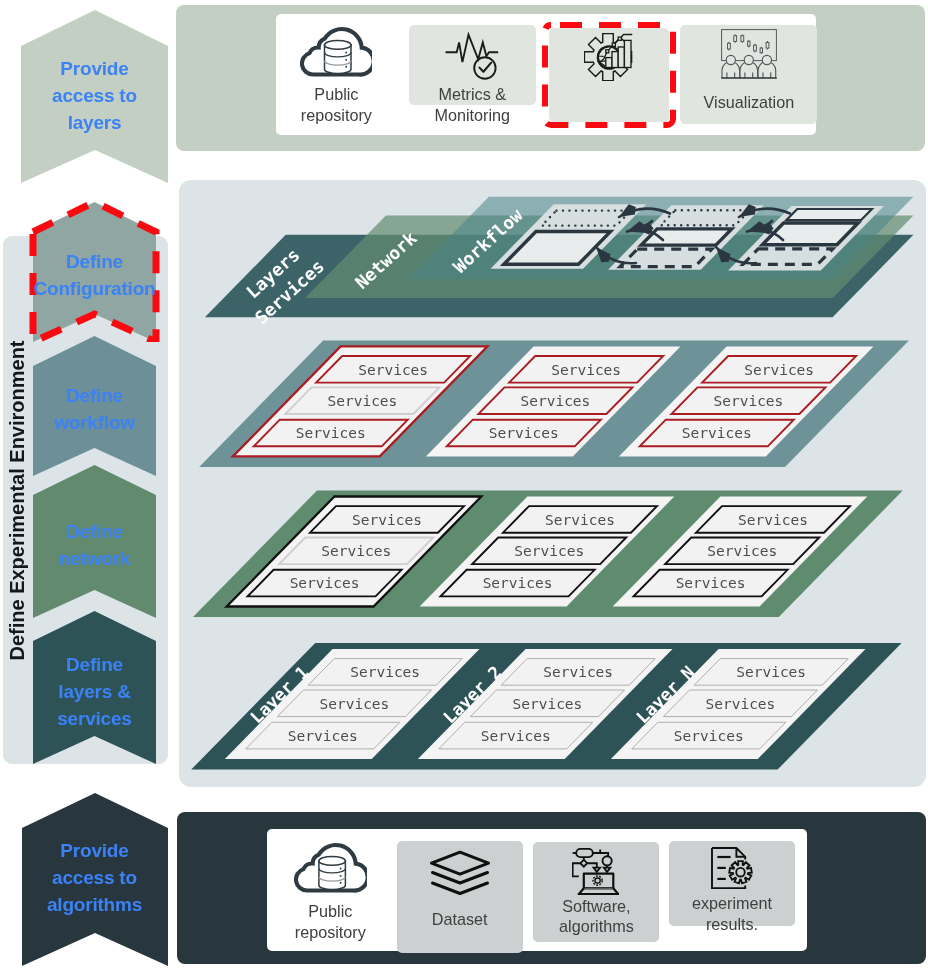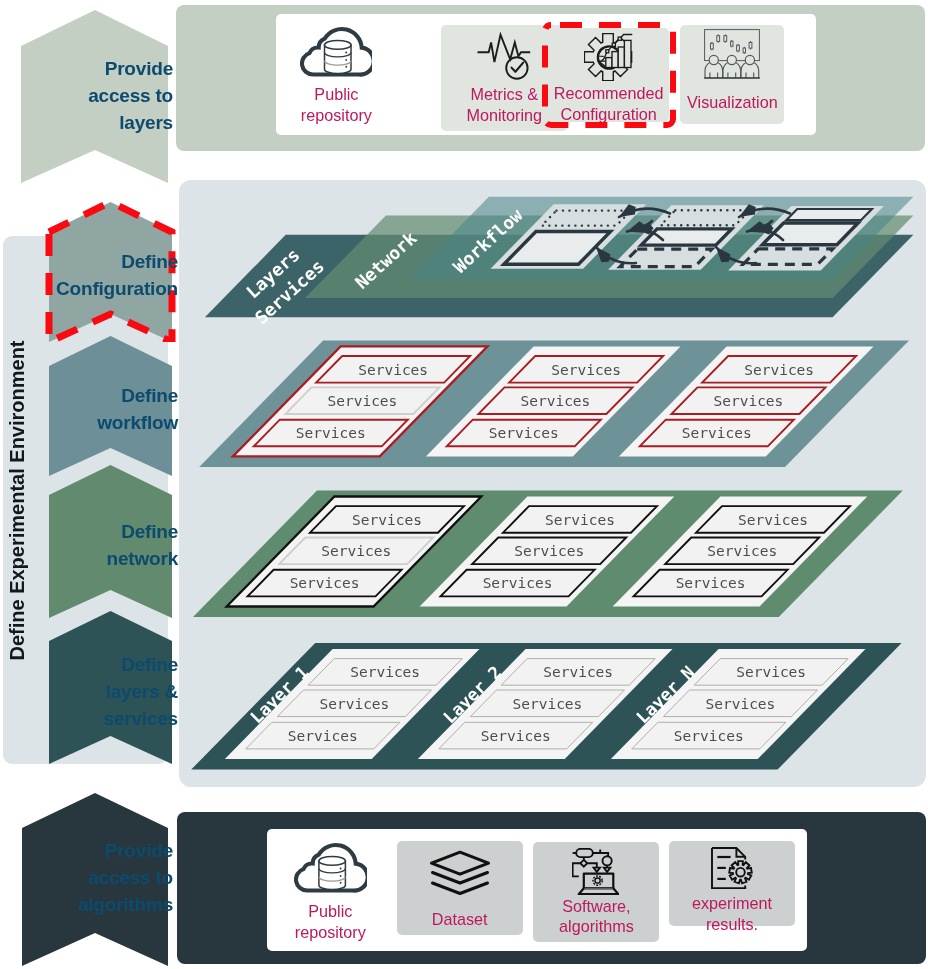--- a/index.html
+++ b/index.html
@@ -12,52 +12,52 @@
   #top-panel{left:175.6px;top:4.7px;width:749.2px;height:146.5px;background:#c4cfc4;border-radius:8px;}
   #top-card{left:276.4px;top:14px;width:540px;height:121.2px;background:#ffffff;border-radius:5px;}
   
   #bottom-panel{left:176.5px;top:811.8px;width:749.4px;height:152.5px;background:#28363d;border-radius:8px;}
   #bottom-card{left:267.1px;top:829.3px;width:540.4px;height:122.1px;background:#ffffff;border-radius:5px;}
 
   .card{position:absolute;border-radius:5px;}
   .card.box{background:#e0e5e0;}
   .card.box2{background:#ccd0d1;}
   .card .lbl{position:absolute;left:0;right:0;font-size:16.2px;line-height:20.7px;
-             color:#be185d;text-align:center;white-space:nowrap;}
+             color:#404040;text-align:center;white-space:nowrap;}
   .card .ico{position:absolute;left:0;right:0;display:flex;align-items:flex-start;justify-content:center;}
 
   
   #diagram-panel{left:179px;top:180px;width:747px;height:607px;background:#dce4e7;border-radius:12px;}
 
   
   #rail-panel{left:3px;top:236px;width:165px;height:528px;background:#dde4e7;border-radius:9px;}
   #rail-vert{position:absolute;left:-163px;top:489px;width:360px;height:23px;
              transform:rotate(-90deg);transform-origin:center;
              font-size:20px;font-weight:bold;color:#12181b;text-align:center;white-space:nowrap;}
-  .chev-label{position:absolute;text-align:right;color:#0c4a6e;font-weight:bold;
+  .chev-label{position:absolute;text-align:center;color:#3b82f6;font-weight:bold;
               font-size:19px;line-height:27px;letter-spacing:-0.2px;}
 </style>
 </head>
 <body>
 
 <div id="root">
 
   <svg class="abs" id="rail-banner-top" style="left:0;top:0;width:180px;height:190px" viewBox="0 0 180 190">
     <polygon points="21,46 95,10 168,46 168,183 95,150 21,183" fill="#c4cfc4"></polygon>
   </svg>
   <div class="chev-label" style="left:16px;top:55px;width:157px;">
     <div>Provide</div>
     <div>access to</div>
     <div>layers</div>
   </div>
 
   <div class="abs" id="rail-panel"></div>
   <div id="rail-vert">Define Experimental Environment</div>
 
-  <div id="rail-chevrons" class="abs" style="left:16px;top:0;width:180px;height:732px;">
+  <div id="rail-chevrons" class="abs" style="left:0;top:0;width:180px;height:732px;">
       <svg class="abs" style="left:0;top:202px;width:180px;height:140px" viewBox="0 0 180 140">
         <polygon points="33,30 94.5,0 156,30 156,140 94.5,112 33,140" fill="#8fa6a3"></polygon>
         <polygon points="33,30 94.5,0 156,30 156,140 94.5,112 33,140" fill="none" stroke="#fa0a10" stroke-width="7" stroke-dasharray="22 17" stroke-linecap="butt"></polygon>
       </svg>
       <div class="chev-label" style="left: 27px; width: 135px; top: 248px;">
         <div>Define</div>
         <div>Configuration</div>
       </div>
       <svg class="abs" style="left:0;top:336px;width:180px;height:140px" viewBox="0 0 180 140">
         <polygon points="33,30 94.5,0 156,30 156,140 94.5,112 33,140" fill="#6c8f98"></polygon>
@@ -112,21 +112,21 @@
             </g>
           </g>
         </svg>
       </div>
       <div class="lbl" style="top:59.1px;">
         <div>Public</div>
           <div>repository</div>
       </div>
     </div>
 
-    <div class="card box" style="left:132.6px;top:11.4px;width:126.7px;height:106px;margin-left:32px;">
+    <div class="card box" style="left:132.6px;top:11.4px;width:126.7px;height:80px;">
       <div class="ico" style="top:7px;height:53px;">
         <svg width="58" height="50" viewBox="0 0 58 50" fill="none">
           <circle cx="41.9" cy="36" r="10.7" stroke="#1c1c1c" stroke-width="1.9" fill="none"></circle>
           <path d="M36.5 35.6 l3.9 4.2 L48.2 30.6" stroke="#1c1c1c" stroke-width="2.1" stroke-linecap="round" stroke-linejoin="round" fill="none"></path>
           <path d="M2.5 20.3 H13.7 L16.1 10.4 L19.4 30.1 L25.5 2.7 L35.2 27.3 L39.8 10.4 L43.4 24.2 L46 20.3 H55.2" stroke="#1c1c1c" stroke-width="1.9" stroke-linejoin="miter" stroke-linecap="butt"></path>
         </svg>
       </div>
       <div class="lbl" style="top:58.7px;">
         <div>Metrics &amp;</div>
           <div>Monitoring</div>
@@ -154,27 +154,23 @@
           </g>
 
           <path d="M16.8 28.6 L20.0 25.5 L23.3 18.3 L29.7 11.6 L35.8 5.7 L39.6 1.5 H47.8" stroke="#1c1c1c" stroke-width="1.3" fill="none" stroke-linejoin="miter" stroke-linecap="round"></path>
           <g stroke="#1c1c1c" stroke-width="1.3" fill="#e0e5e0">
             <rect x="21.8" y="16.8" width="3.0" height="3.0"></rect>
             <rect x="28.2" y="10.1" width="3.2" height="3.2"></rect>
             <rect x="34.2" y="4.1" width="3.2" height="3.2"></rect>
           </g>
         </svg>
       </div>
-      <div class="lbl" style="top:55.1px;">
-        <div>Recommended</div>
-          <div>Configuration</div>
-      </div>
-    </div>
-
-    <div class="card box" style="left:404px;top:11.1px;width:104px;height:98.9px;">
+    </div>
+
+    <div class="card box" style="left:404px;top:11.1px;width:137px;height:98.9px;">
       <div class="ico" style="top:4.2px;height:50px;">
         <svg width="56" height="50" viewBox="0 0 56 50" fill="none" stroke="#53595c" stroke-width="1.0">
           <rect x="0.6" y="0.6" width="54.8" height="31" fill="none"></rect>
           <g fill="#e0e5e0" stroke="#53595c" stroke-width="1.0">
             <path d="M7.9 12.9 v8.6" fill="none"></path>
               <rect x="6.5" y="14.3" width="2.8" height="5.7"></rect>
             <path d="M14.2 5.3 v8.6" fill="none"></path>
               <rect x="12.8" y="6.7" width="2.8" height="5.7"></rect>
             <path d="M21.3 5.3 v8.6" fill="none"></path>
               <rect x="19.9" y="6.7" width="2.8" height="5.7"></rect>
@@ -378,21 +374,21 @@
             </g>
           </g>
         </svg>
       </div>
       <div class="lbl" style="top:58.7px;">
         <div>Public</div>
           <div>repository</div>
       </div>
     </div>
 
-    <div class="card box2" style="left:129.8px;top:11.9px;width:125.7px;height:94px;">
+    <div class="card box2" style="left:129.8px;top:11.9px;width:125.7px;height:112px;">
       <div class="ico" style="top:9px;height:52px;">
         <svg width="62" height="48" viewBox="0 0 62 48" fill="none" stroke="#101010" stroke-width="3.0" stroke-linejoin="round" stroke-linecap="round">
           <path d="M31 2.2 L59.5 13.2 L31 24.2 L2.5 13.2 Z"></path>
           <path d="M3.5 22.5 L31 33.0 L58.5 22.5"></path>
           <path d="M3.5 33.0 L31 43.5 L58.5 33.0"></path>
         </svg>
       </div>
       <div class="lbl" style="top:67.5px;">
         <div>Dataset</div>
       </div>

